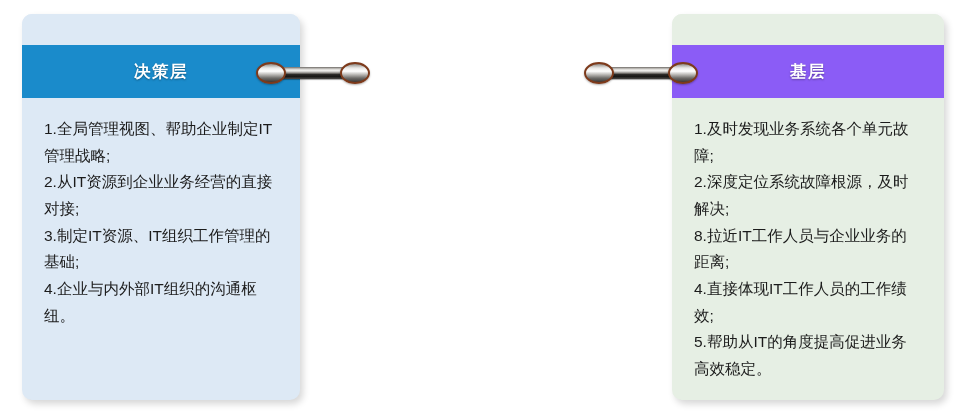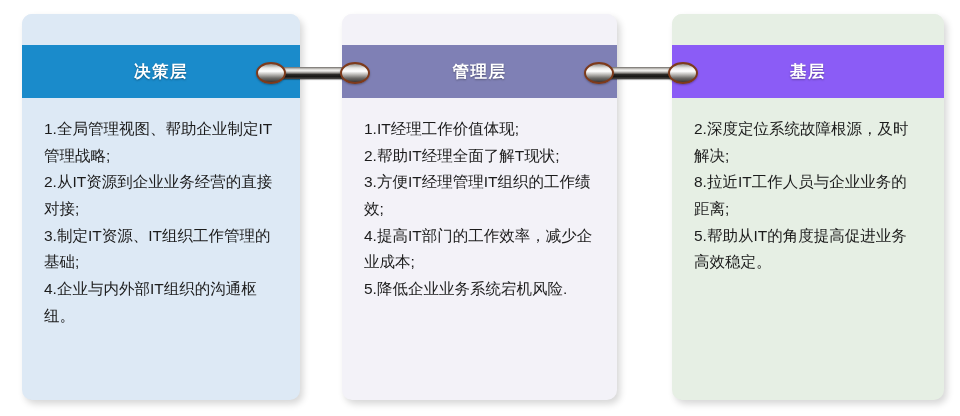--- a/index.html
+++ b/index.html
@@ -134,45 +134,32 @@
     <div class="body">
       <ul>
         <li>1.全局管理视图、帮助企业制定IT管理战略;</li>
         <li>2.从IT资源到企业业务经营的直接对接;</li>
         <li>3.制定IT资源、IT组织工作管理的基础;</li>
         <li>4.企业与内外部IT组织的沟通枢纽。</li>
       </ul>
     </div>
   </div>
 
-  <div class="card" id="card-management">
-    <div class="topstrip"></div>
-    <div class="band">
-      <span class="band-title">管理层</span>
-    </div>
-    <div class="body">
-      <ul>
-        <li>1.IT经理工作价值体现;</li>
-        <li>2.帮助IT经理全面了解T现状;</li>
-        <li>3.方便IT经理管理IT组织的工作绩效;</li>
-        <li>4.提高IT部门的工作效率，减少企业成本;</li>
-        <li>5.降低企业业务系统宕机风险.</li>
-      </ul>
-    </div>
-  </div>
 
   <div class="card" id="card-operations">
     <div class="topstrip"></div>
     <div class="band">
       <span class="band-title">基层</span>
     </div>
     <div class="body">
       <ul>
+        <li>1.及时发现业务系统各个单元故障;</li>
         <li>2.深度定位系统故障根源，及时解决;</li>
         <li>8.拉近IT工作人员与企业业务的距离;</li>
+        <li>4.直接体现IT工作人员的工作绩效;</li>
         <li>5.帮助从IT的角度提高促进业务高效稳定。</li>
       </ul>
     </div>
   </div>
 
   <div class="connector" id="connector-1">
     <div class="bar"></div>
     <div class="knob left"></div>
     <div class="knob right"></div>
   </div>

